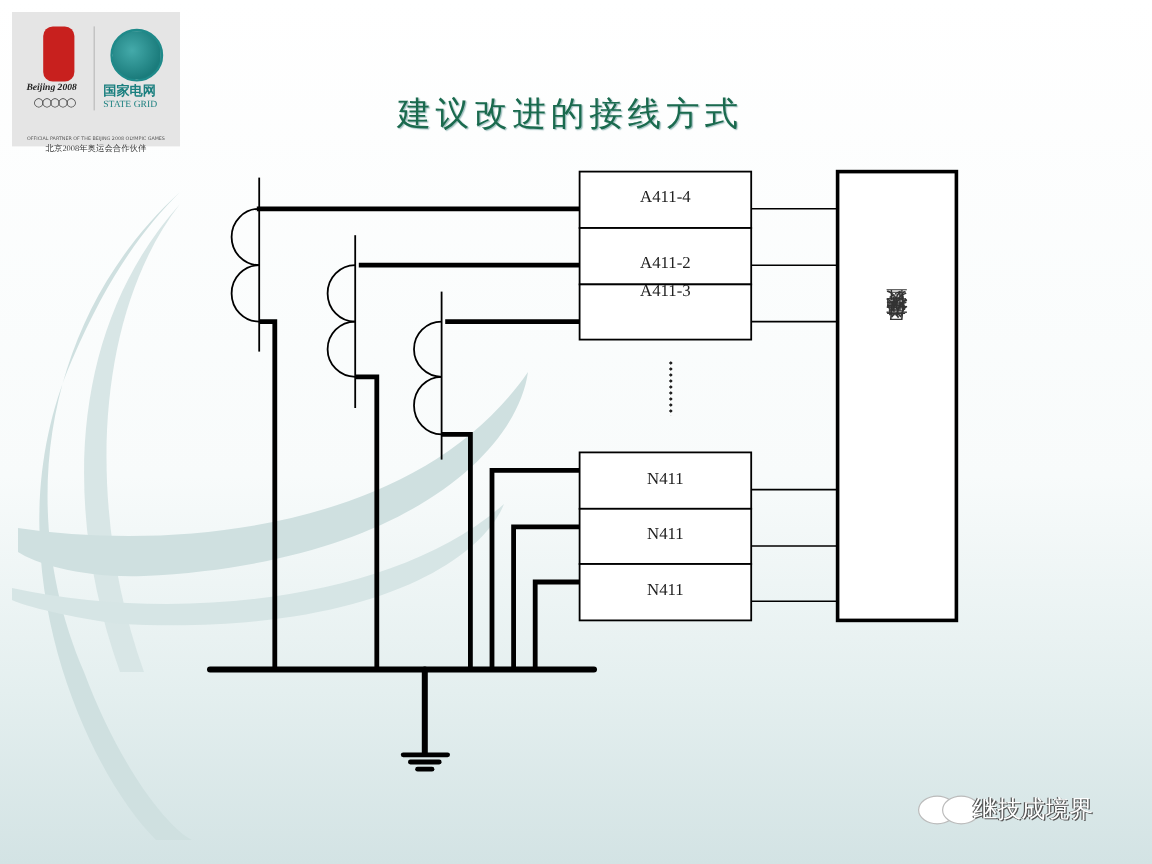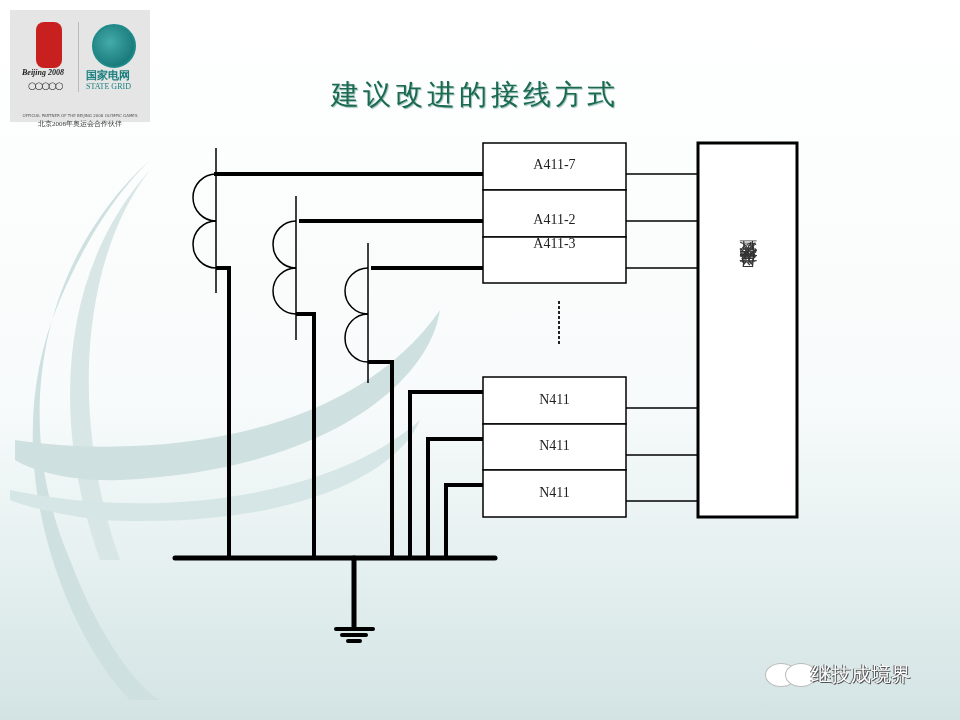--- a/index.html
+++ b/index.html
@@ -108,21 +108,21 @@
     <line x1="626" y1="221" x2="698" y2="221"></line>
     <line x1="626" y1="268" x2="698" y2="268"></line>
     <line x1="626" y1="408" x2="698" y2="408"></line>
     <line x1="626" y1="455" x2="698" y2="455"></line>
     <line x1="626" y1="501" x2="698" y2="501"></line>
   </g>
 
   <rect x="698" y="143" width="99" height="374" fill="#fff" stroke="#000" stroke-width="3"></rect>
 </svg>
 
-<div class="box-label" style="left:483px; top:157px;">A411-7</div>
+<div class="box-label" style="left:483px; top:157px;">A411-4</div>
 <div class="box-label" style="left:483px; top:212px;">A411-2</div>
 <div class="box-label" style="left:483px; top:236px;">A411-3</div>
 <div class="box-label" style="left:483px; top:392px;">N411</div>
 <div class="box-label" style="left:483px; top:438px;">N411</div>
 <div class="box-label" style="left:483px; top:485px;">N411</div>
 
 <div class="dots"></div>
 
 <div class="vlabel">母差保护装置</div>
 

